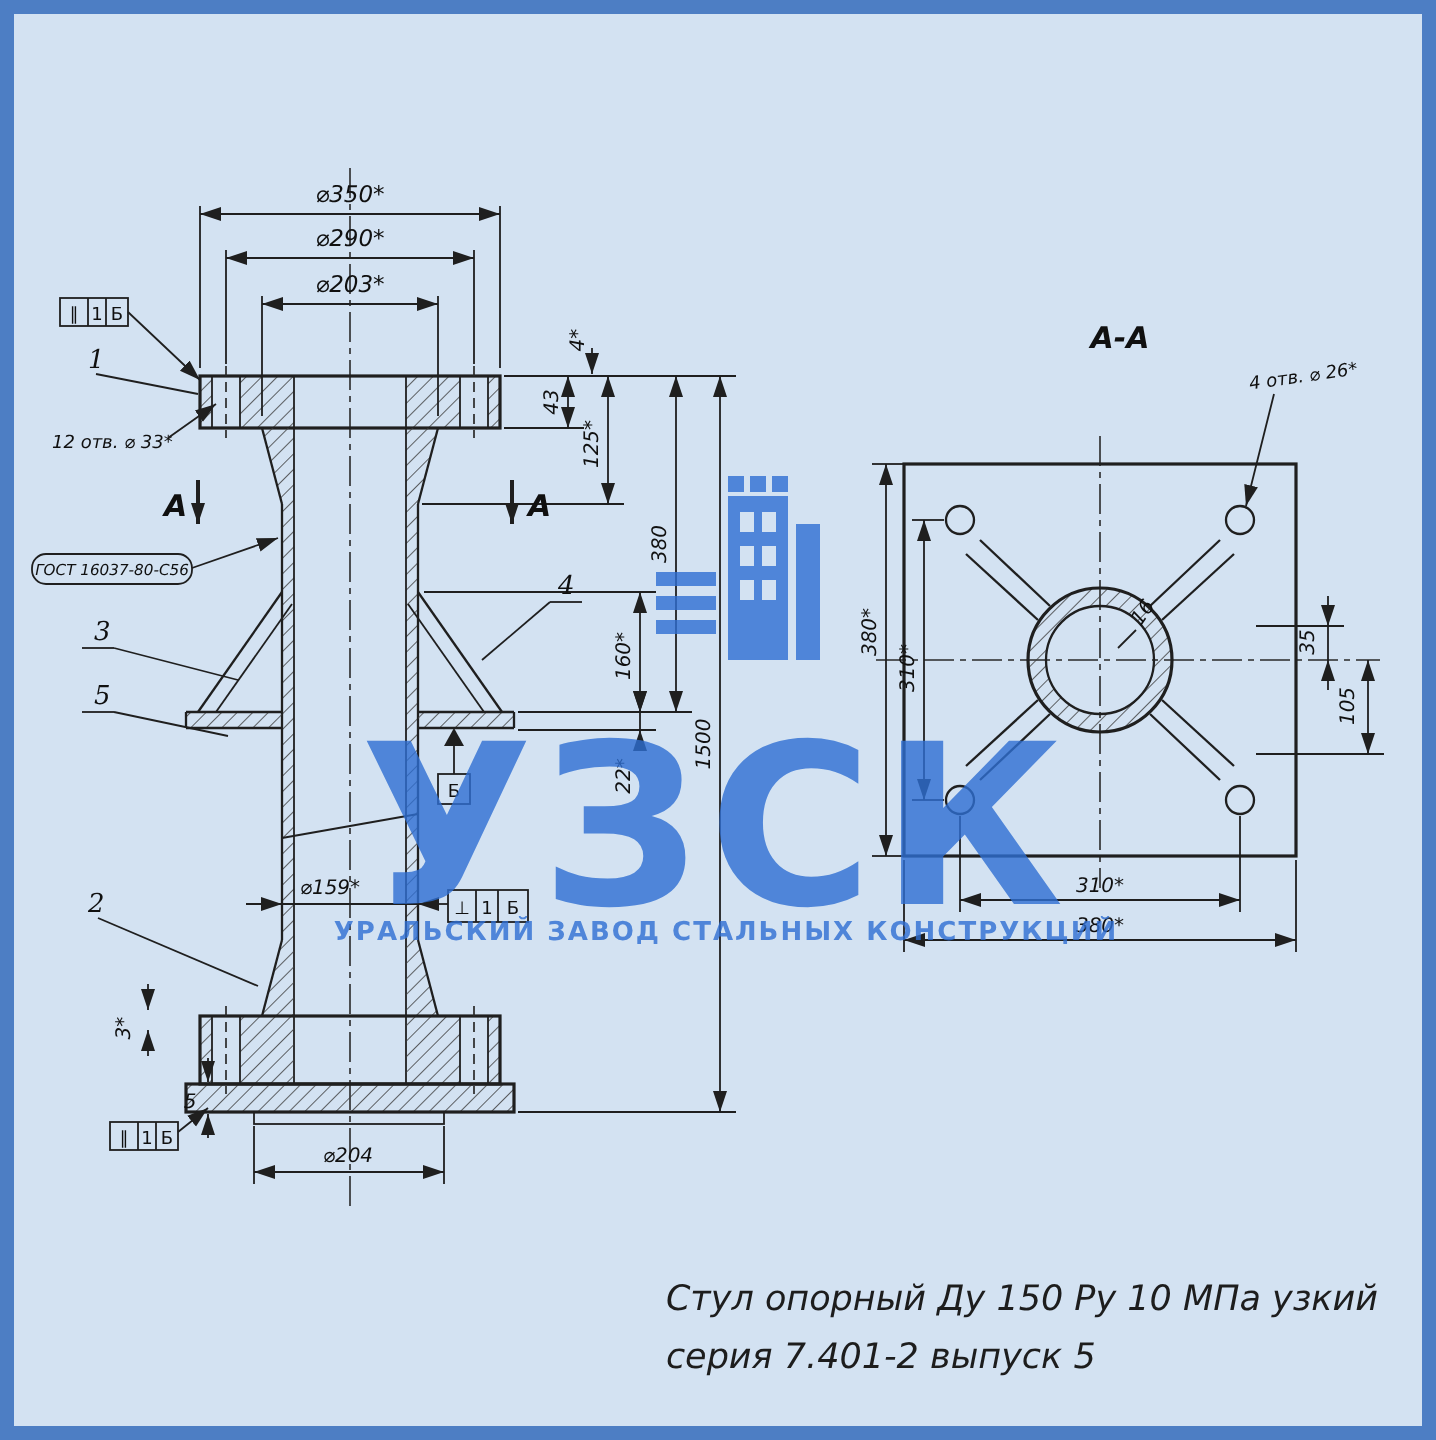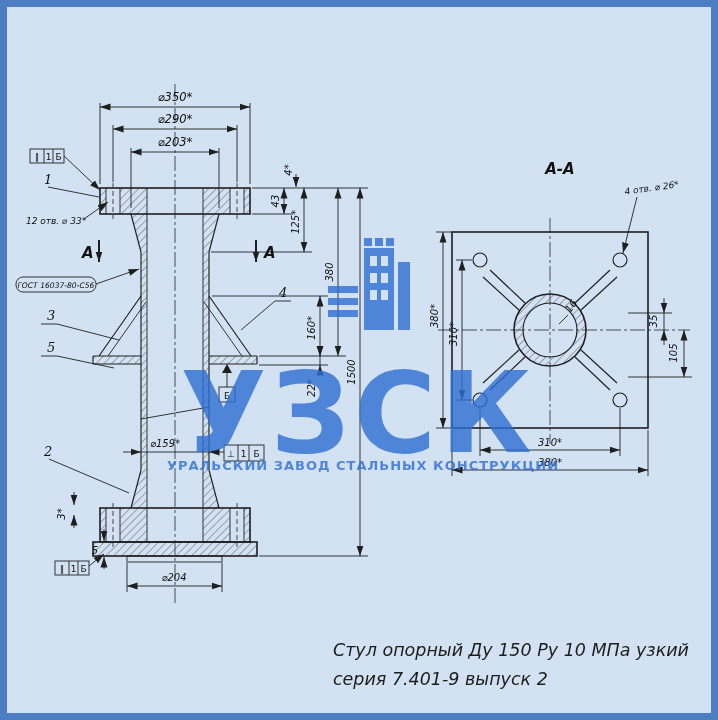--- a/index.html
+++ b/index.html
@@ -328,16 +328,16 @@
       <rect x="381" y="290" width="7" height="10" fill="#d3e2f2"></rect>
       <rect x="398" y="262" width="12" height="68"></rect>
     </g>
     <text class="wm wmlogo" x="358" y="452" text-anchor="middle">УЗСК</text>
     <text class="wm wmslogan" x="363" y="470" text-anchor="middle">УРАЛЬСКИЙ ЗАВОД СТАЛЬНЫХ КОНСТРУКЦИЙ</text>
   </g>
 </svg>
 
 <div class="caption">
   <div>Стул опорный Ду 150 Ру 10 МПа узкий</div>
-  <div>серия 7.401-9 выпуск 2</div>
+  <div>серия 7.401-2 выпуск 5</div>
 </div>
 
 </div>
 
 </body></html>

